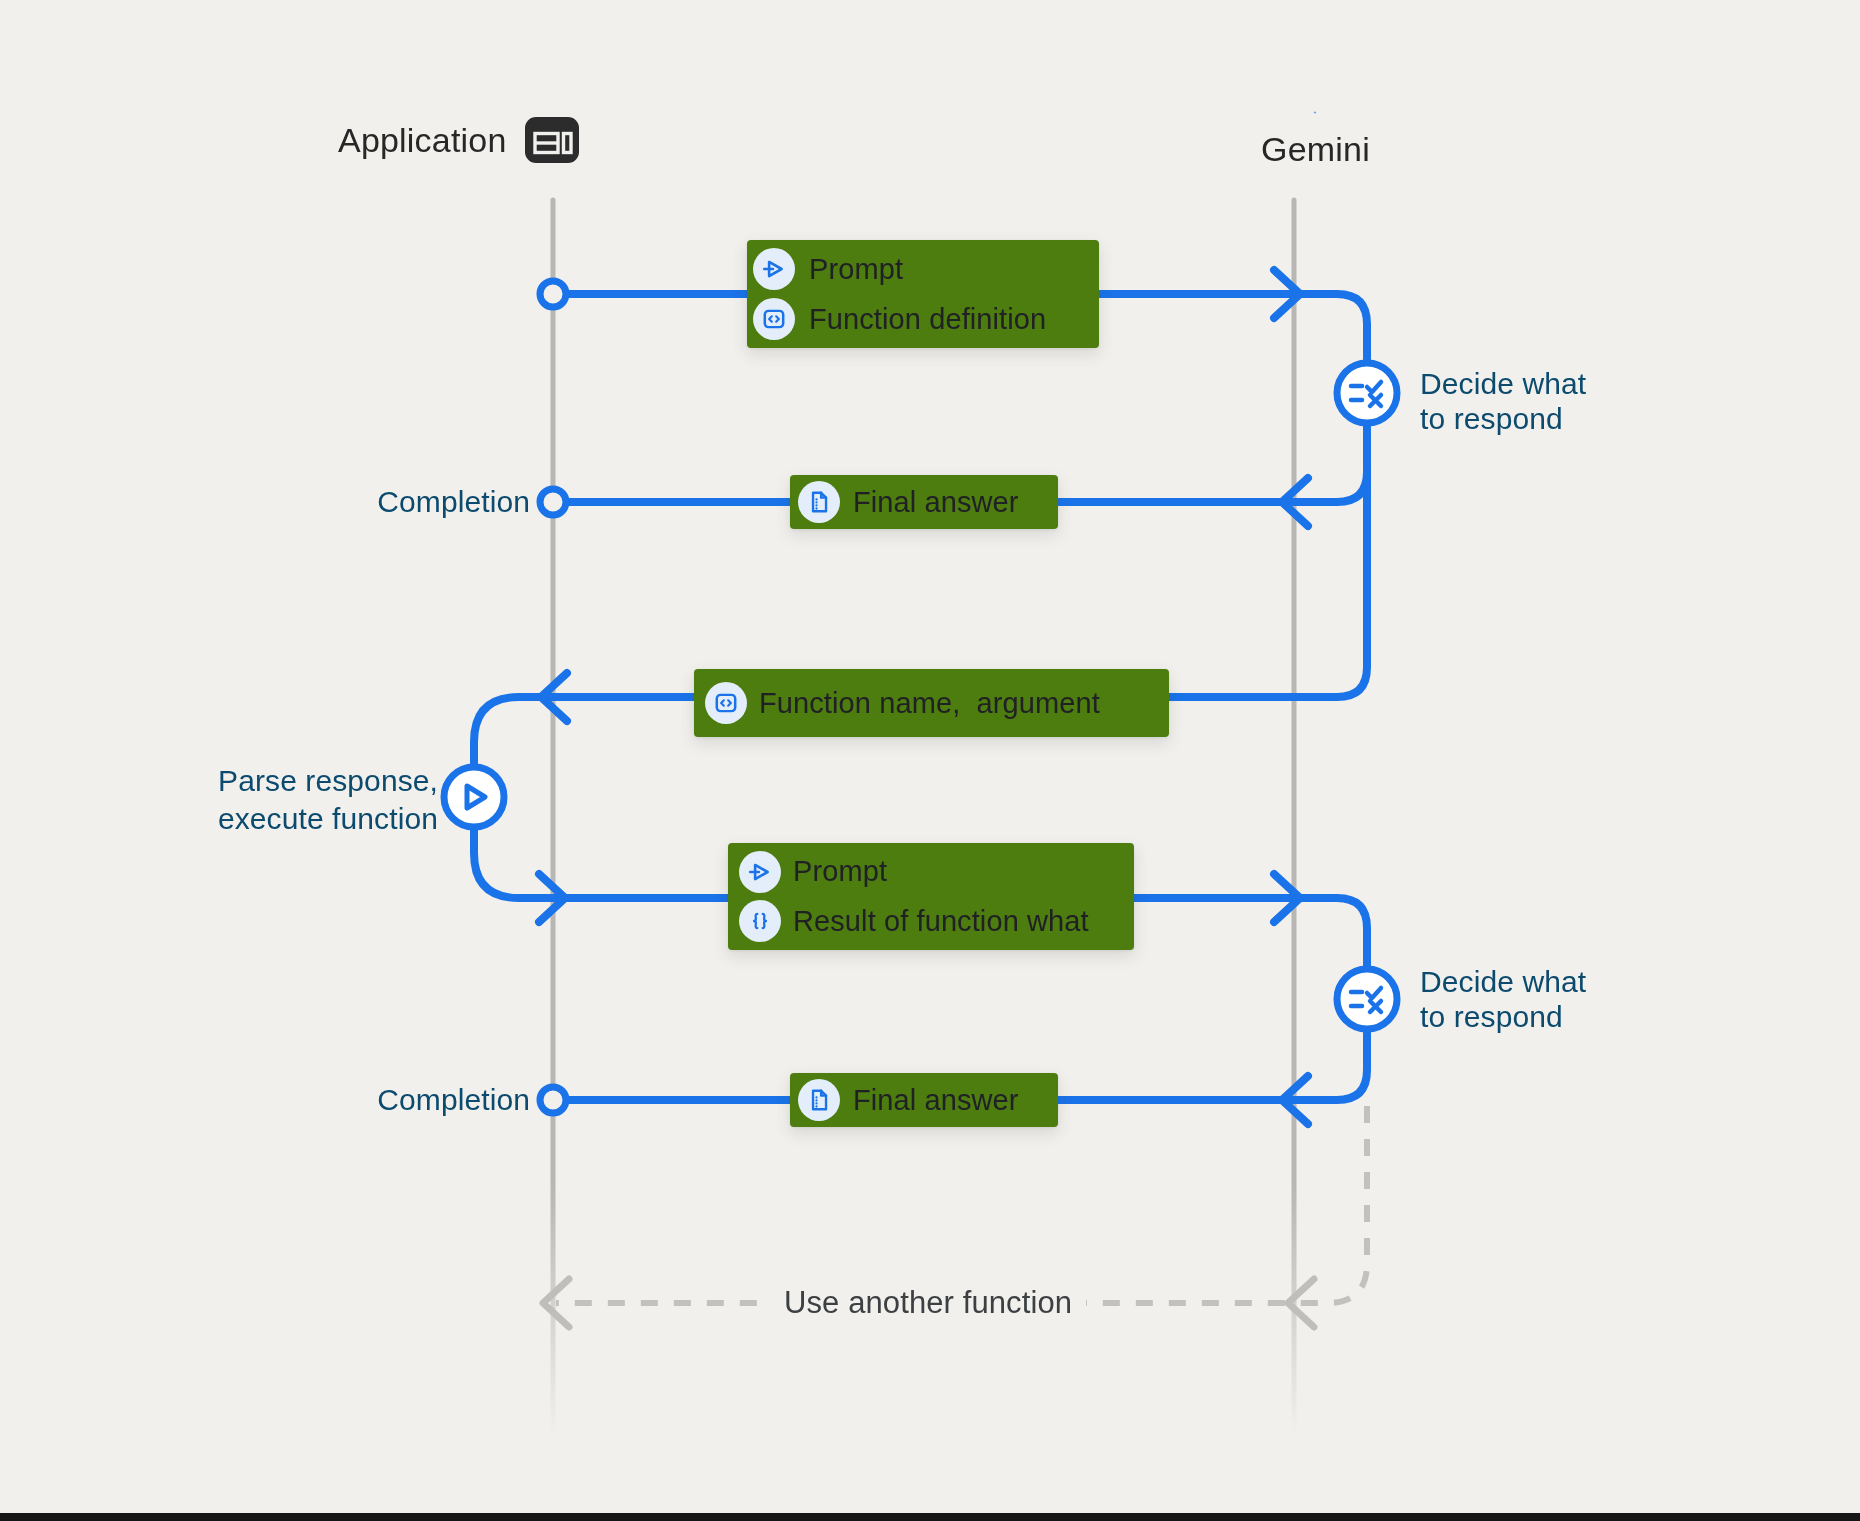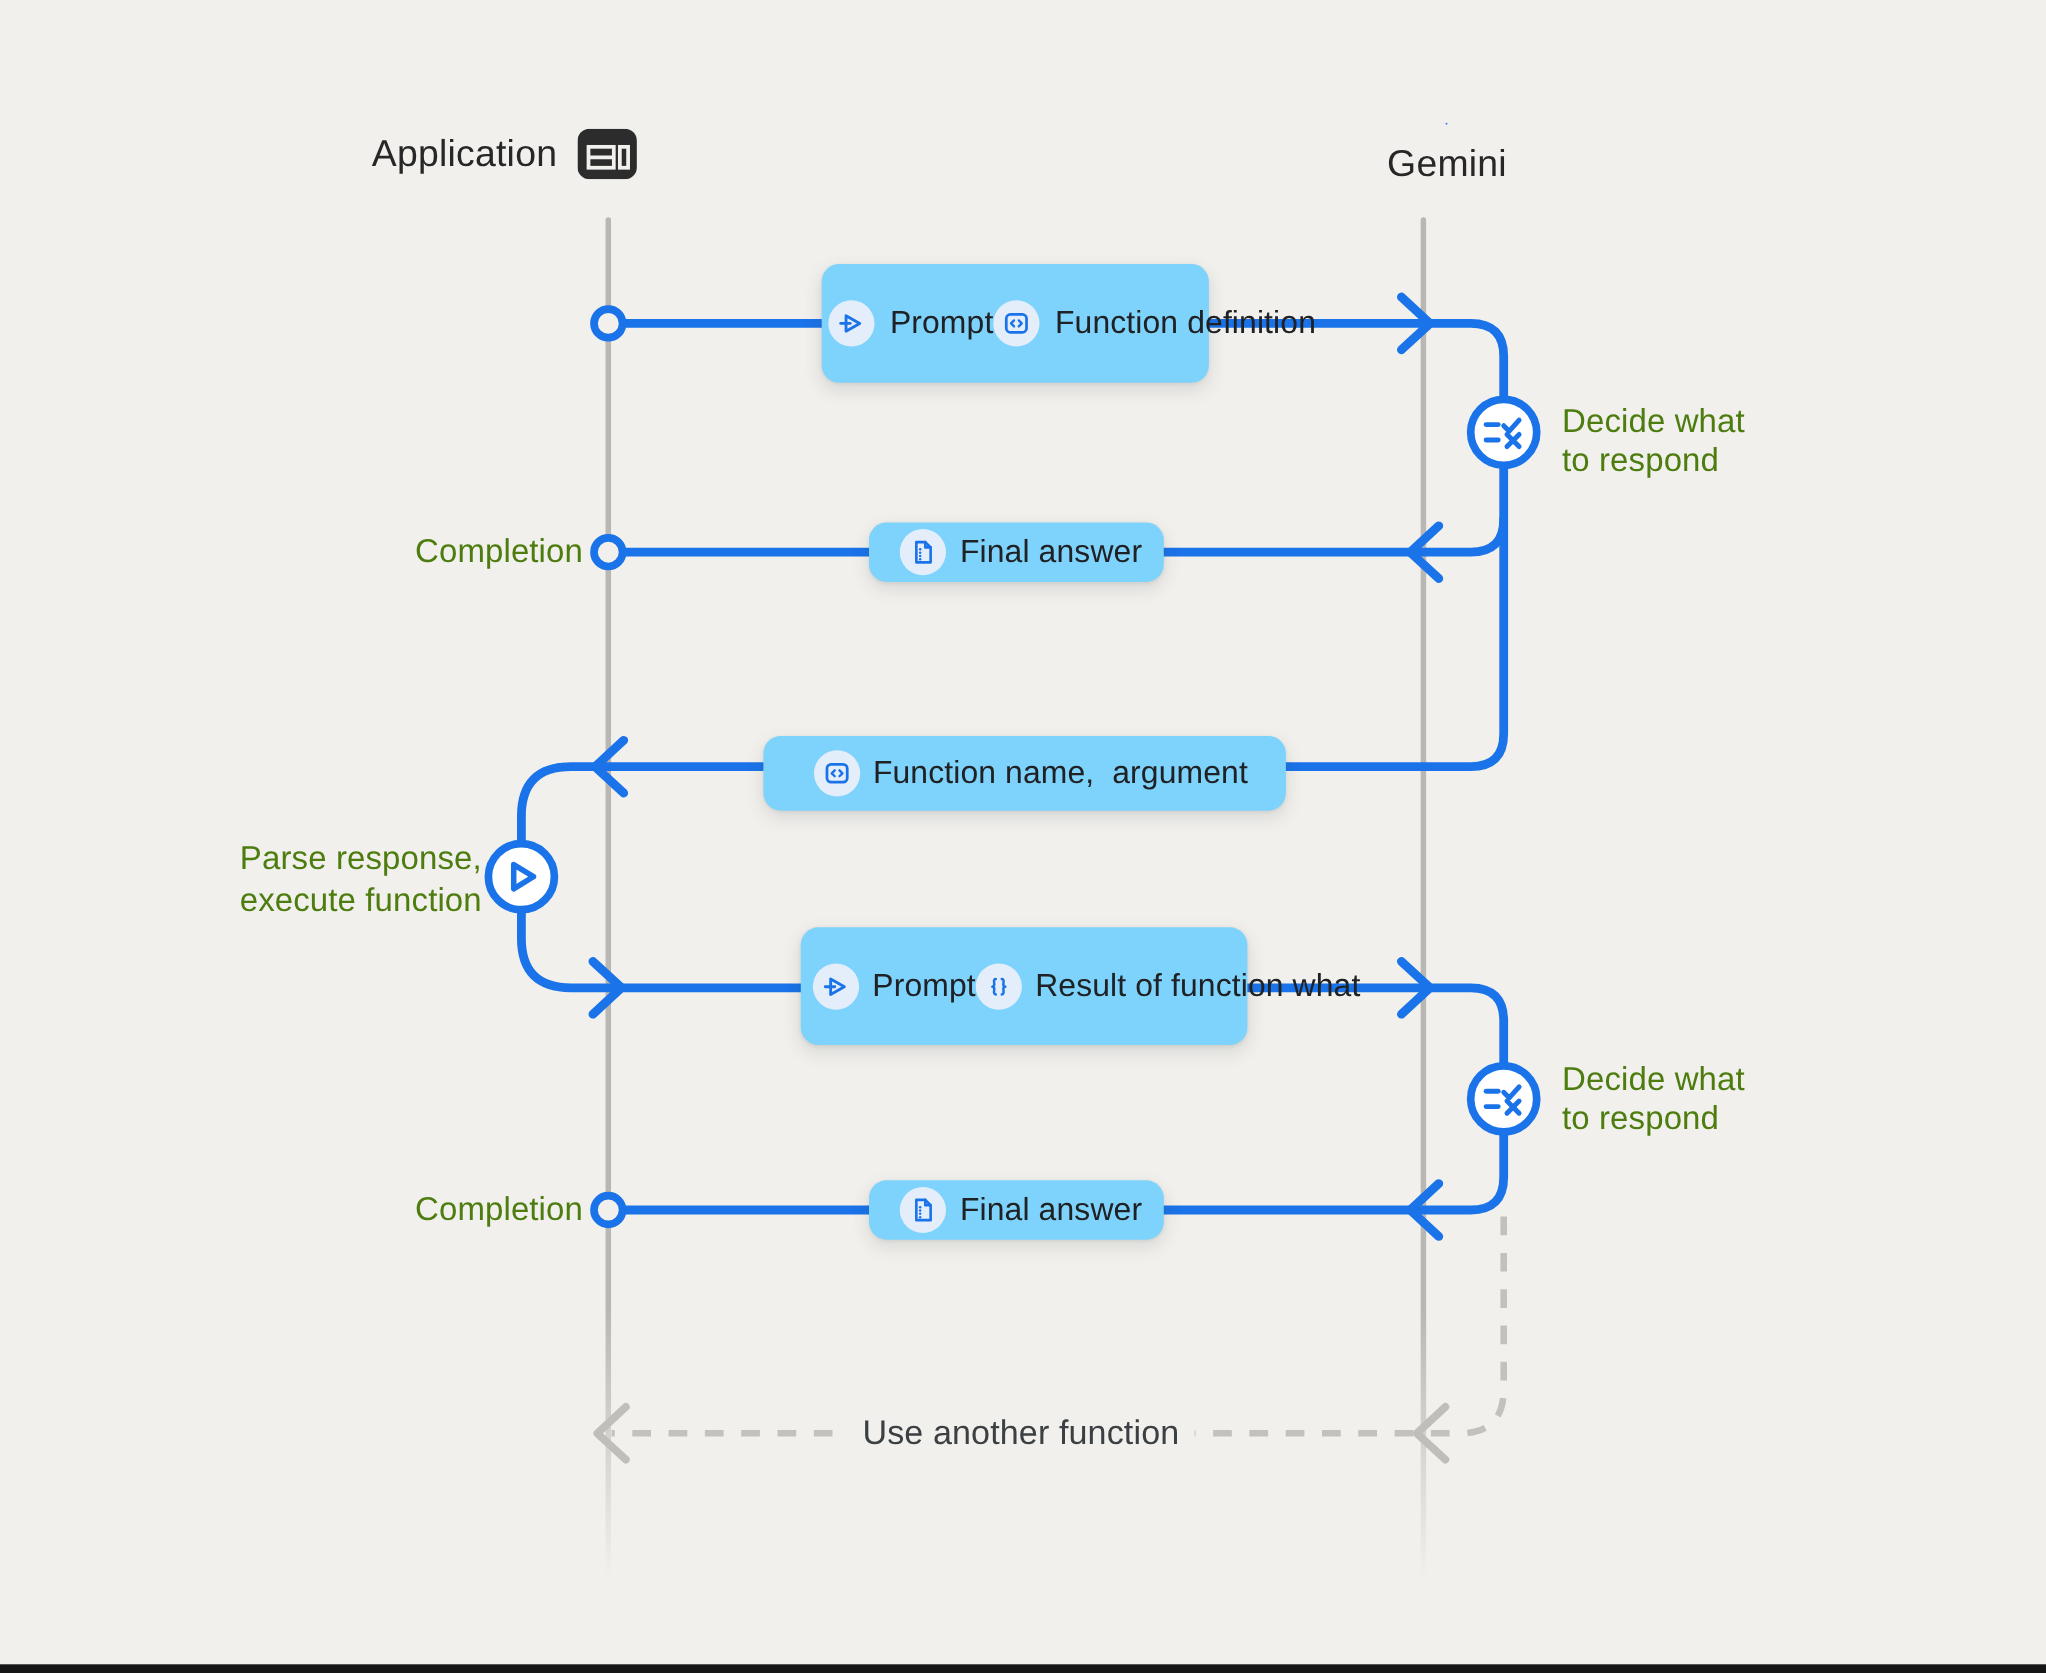--- a/index.html
+++ b/index.html
@@ -12,43 +12,43 @@
   .flow-svg{position:absolute;left:0;top:0;z-index:1;}
 
   
   .hdr{position:absolute;z-index:3;display:flex;align-items:center;gap:18px;}
   .hdr-label{font-size:34px;font-weight:500;color:#272727;letter-spacing:.2px;}
   .app-hdr{left:338px;top:113px;height:54px;}
   .gem-hdr{left:1261px;top:111px;height:58px;gap:16px;flex-direction:column;}
 
   
   .pill{
-    position:absolute;z-index:3;background:#7dd3fc;border-radius:16px;
+    position:absolute;z-index:3;background:#4d7c0f;border-radius:4px;
     box-shadow:0 6px 16px rgba(60,64,67,.14),0 1px 3px rgba(60,64,67,.08);
-    display:flex;flex-direction:row;justify-content:space-evenly;
+    display:flex;flex-direction:column;justify-content:space-evenly;
   }
   .pill-row{display:flex;align-items:center;}
   .chip{
     width:42px;height:42px;border-radius:50%;background:#e4eefb;
     display:flex;align-items:center;justify-content:center;flex:0 0 42px;
   }
   .pill-label{font-size:29px;font-weight:500;color:#202124;letter-spacing:.1px;white-space:pre;}
   .pill1{left:747px;top:240px;width:346px;height:108px;padding-left:6px;}
   .pill1 .pill-row{gap:14px;}
   .pill2{left:790px;top:475px;width:260px;height:54px;padding-left:8px;}
   .pill2 .pill-row{gap:13px;}
   .pillfn{left:694px;top:669px;width:464px;height:68px;padding-left:11px;}
   .pillfn .pill-row{gap:12px;}
   .pill3{left:728px;top:843px;width:395px;height:107px;padding-left:11px;}
   .pill3 .pill-row{gap:12px;}
   .pill4{left:790px;top:1073px;width:260px;height:54px;padding-left:8px;}
   .pill4 .pill-row{gap:13px;}
 
   
-  .blue-note{position:absolute;z-index:3;color:#4d7c0f;font-size:30px;font-weight:500;letter-spacing:.1px;}
+  .blue-note{position:absolute;z-index:3;color:#0c4a6e;font-size:30px;font-weight:500;letter-spacing:.1px;}
   .note-right{text-align:right;}
   .completion1{left:310px;top:485px;width:220px;}
   .completion2{left:310px;top:1083px;width:220px;}
   .decide1{left:1420px;top:366px;line-height:35px;}
   .decide2{left:1420px;top:964px;line-height:35px;}
   .parse{left:160px;top:762px;width:278px;line-height:38px;}
 
   
   .use-note{
     position:absolute;z-index:3;left:770px;top:1285px;

